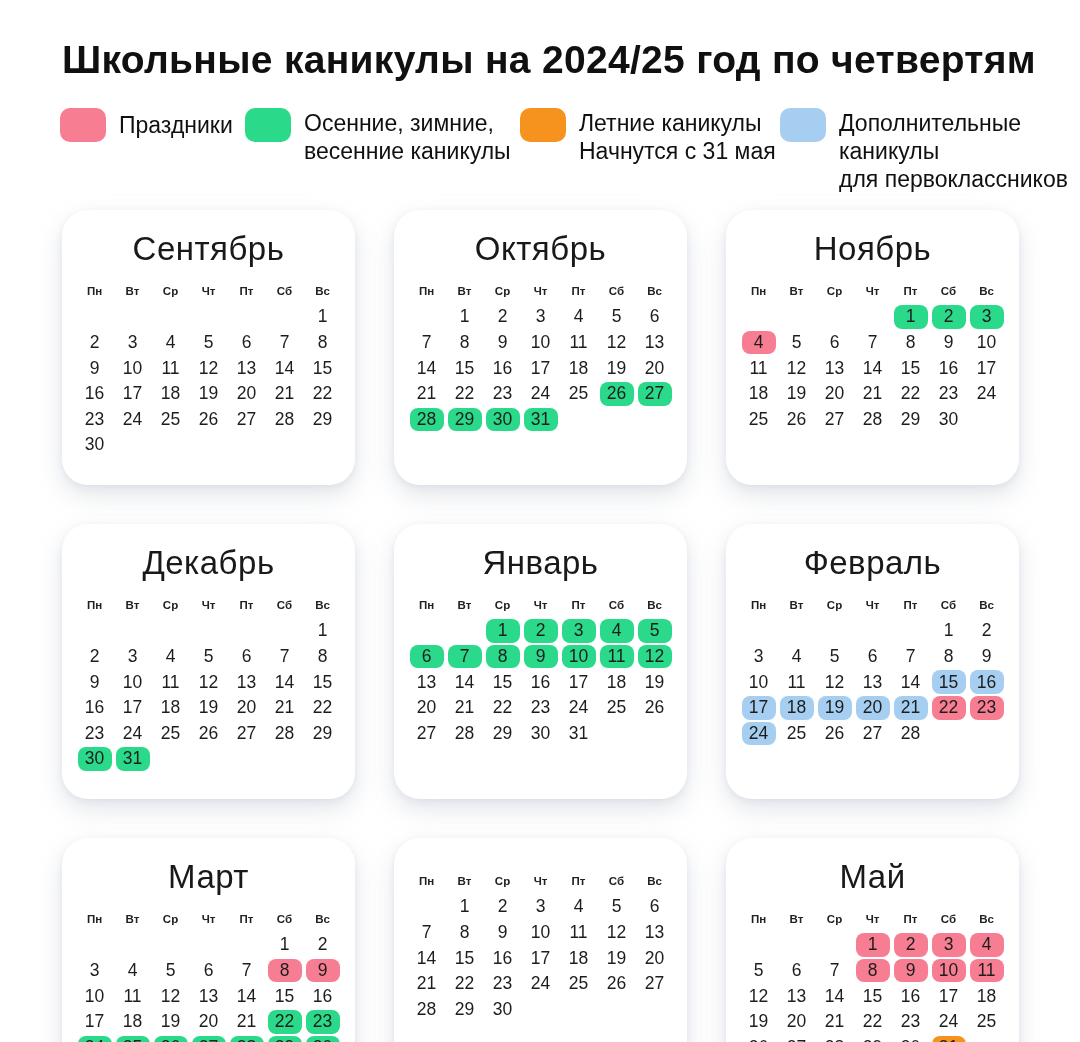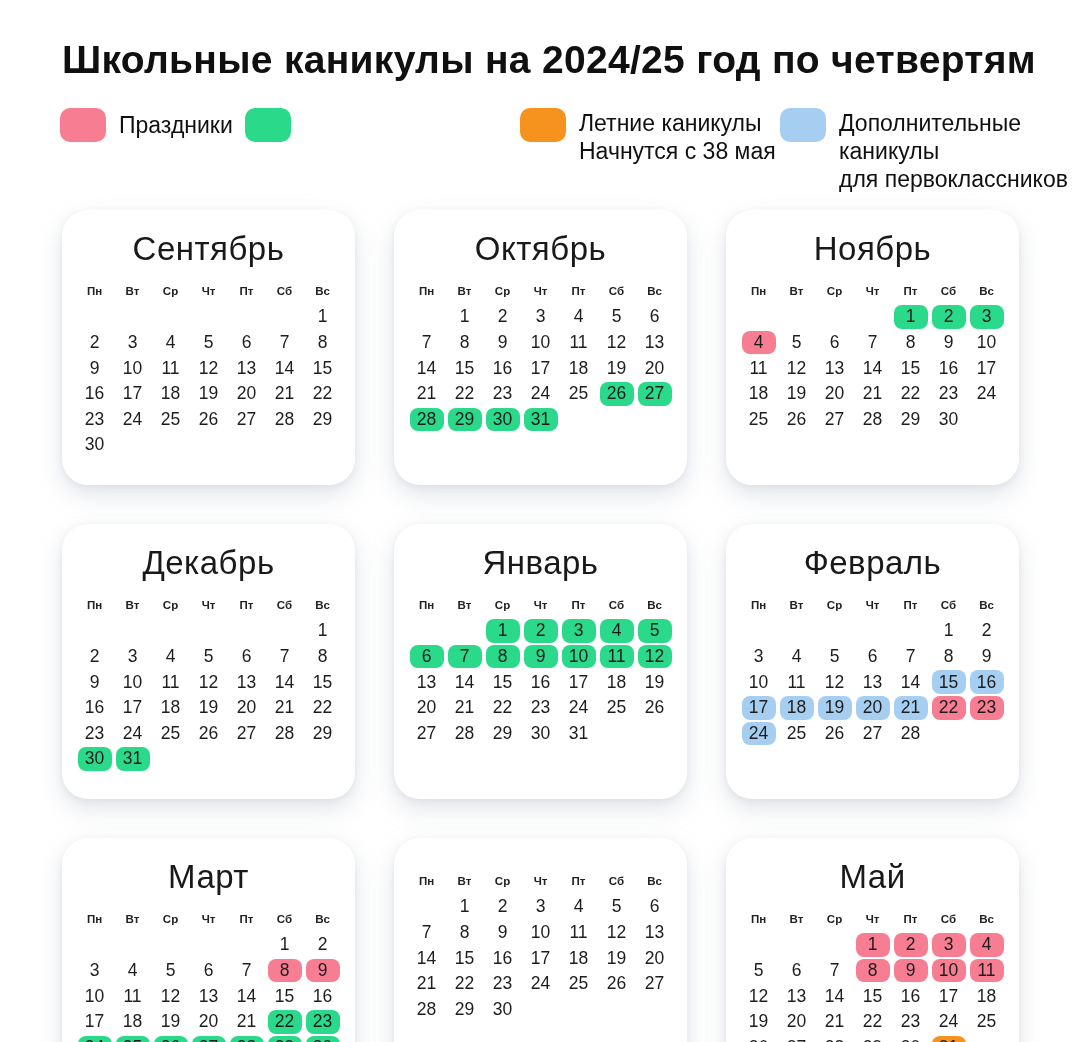--- a/index.html
+++ b/index.html
@@ -94,24 +94,25 @@
 
 <div class="page">
   <h1 class="title">Школьные каникулы на 2024/25 год по четвертям</h1>
   <div class="legend" id="legend">
       <div class="legend-item v-center">
         <span class="legend-swatch" style="background: rgb(247, 125, 146);"></span>
         <span class="legend-label"><span>Праздники</span></span>
       </div>
       <div class="legend-item">
         <span class="legend-swatch" style="background: rgb(43, 217, 138);"></span>
+        <span class="legend-label"><span>Осенние, зимние,</span><br><span>весенние каникулы</span></span>
       </div>
       <div class="legend-item">
         <span class="legend-swatch" style="background: rgb(246, 146, 30);"></span>
-        <span class="legend-label"><span>Летние каникулы</span><br><span>Начнутся с 38 мая</span></span>
+        <span class="legend-label"><span>Летние каникулы</span><br><span>Начнутся с 31 мая</span></span>
       </div>
       <div class="legend-item">
         <span class="legend-swatch" style="background: rgb(166, 206, 241);"></span>
         <span class="legend-label"><span>Дополнительные</span><br><span>каникулы</span><br><span>для первоклассников</span></span>
       </div>
     </div>
   <div class="months-grid" id="months">
       <div class="month-card">
         <div class="month-title">Сентябрь</div>
         <div class="weekdays">

